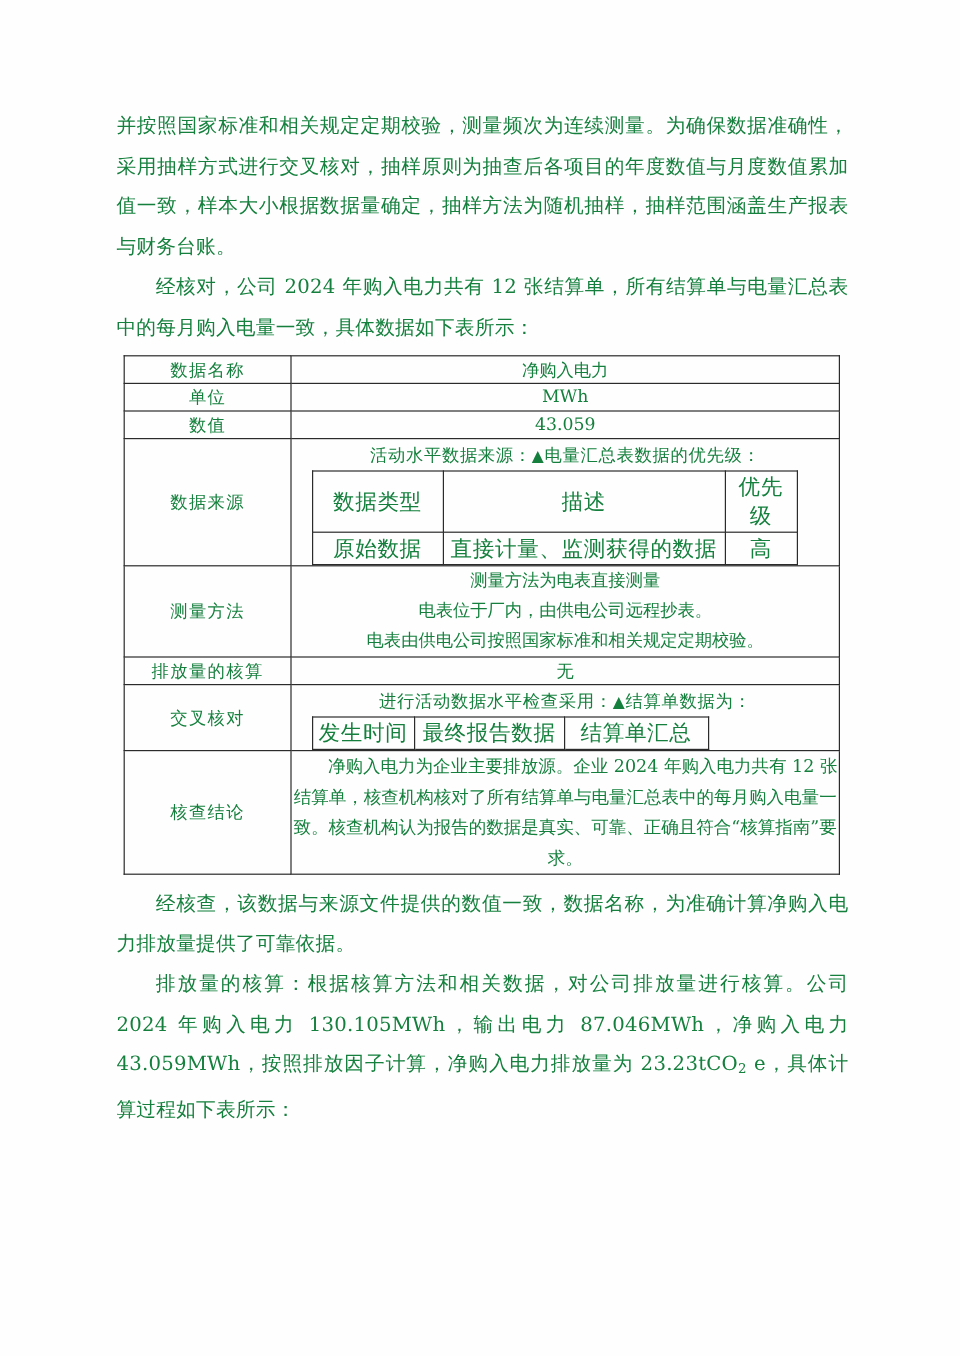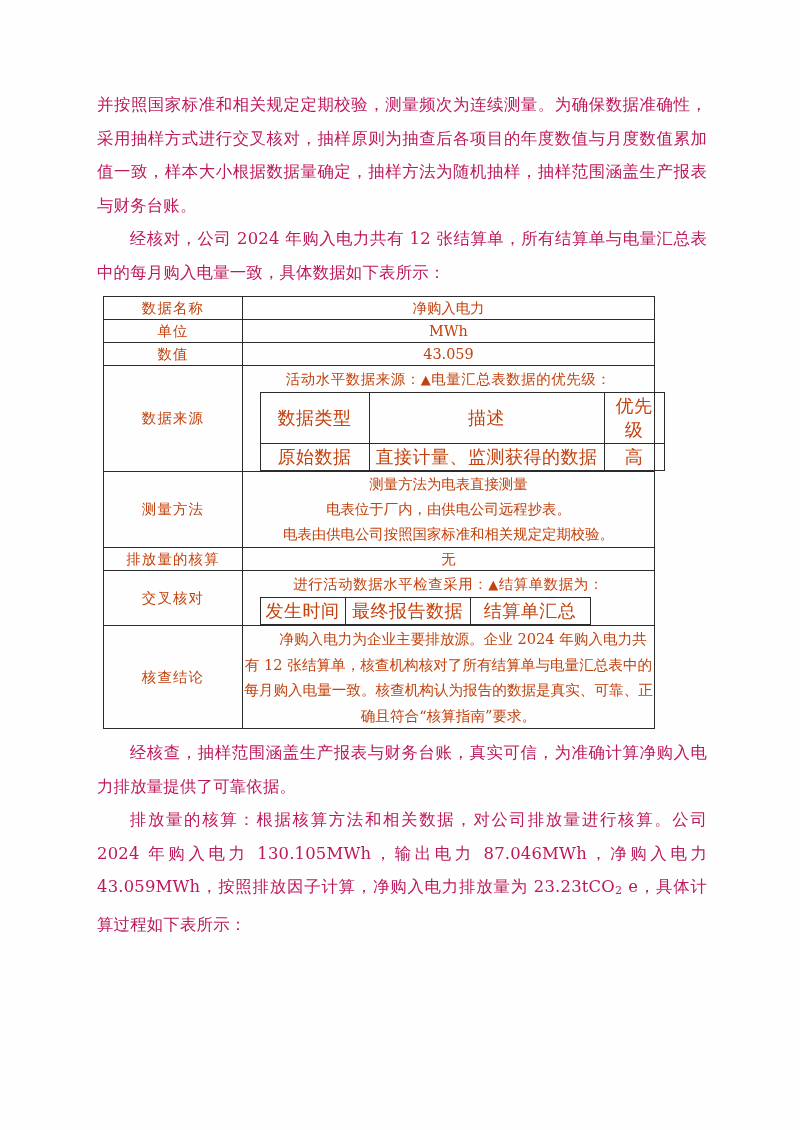--- a/index.html
+++ b/index.html
@@ -28,43 +28,43 @@
     top: 88px;
     width: 610px;
   }
   p.para {
     margin: 0 0 0 0;
     font-size: 16.4px;
     line-height: 33.5px;
     text-align: justify;
     text-justify: inter-ideograph;
     letter-spacing: 0.2px;
-    color: #be185d;
+    color: #15803d;
   }
   p.indent {
     text-indent: 2em;
   }
   sub {
     font-size: 0.68em;
     vertical-align: -0.22em;
   }
 
   
   .tbl-wrap {
     position: absolute;
     left: 103px;
     top: 296px;
     width: 597px;
   }
   table.main {
     border-collapse: collapse;
-    width: 552px;
+    width: 597px;
     table-layout: fixed;
     font-size: 14.4px;
-    color: #c2410c;
+    color: #15803d;
     border-radius: 31px;
   }
   table.main > tbody > tr > td {
     border: 1px solid #2b2b2b;
     padding: 0;
     vertical-align: middle;
     text-align: center;
   }
   td.label {
     width: 138px;
@@ -223,17 +223,17 @@
         <tr>
           <td class="label cellpad">核查结论</td>
           <td class="concl concl-ind">净购入电力为企业主要排放源。企业 2024 年购入电力共有 12 张结算单，核查机构核对了所有结算单与电量汇总表中的每月购入电量一致。核查机构认为报告的数据是真实、可靠、正确且符合“核算指南”要求。</td>
         </tr>
 
       </tbody>
     </table>
   </div>
 
   <div class="body-col" style="top:736px;">
-    <p class="para indent" id="p-verification"><span>经核查，抽样范围涵盖生产报表与财务台账，真实可信，为准确计算净购入电力排放量提供了可靠依据。</span></p>
+    <p class="para indent" id="p-verification"><span>经核查，该数据与来源文件提供的数值一致，数据名称，为准确计算净购入电力排放量提供了可靠依据。</span></p>
     <p class="para indent" id="p-accounting"><span>排放量的核算：根据核算方法和相关数据，对公司排放量进行核算。公司 2024 年购入电力 130.105MWh，输出电力 87.046MWh，净购入电力 43.059MWh，按照排放因子计算，净购入电力排放量为 23.23tCO</span><sub>2</sub><span> e，具体计算过程如下表所示：</span></p>
   </div>
 
 </div>
 
 </body></html>

